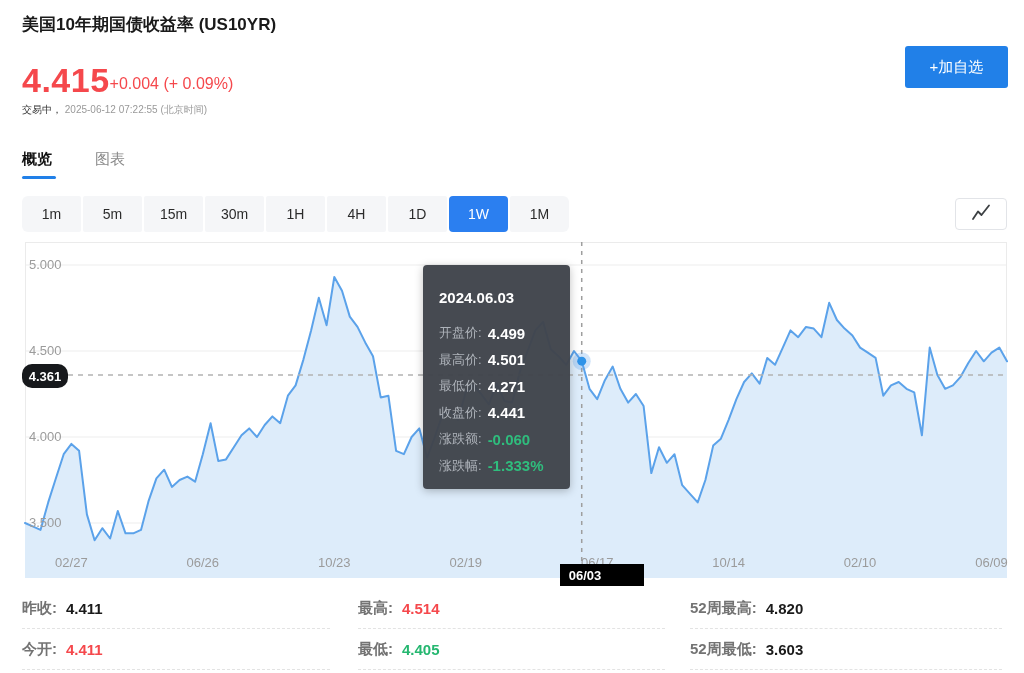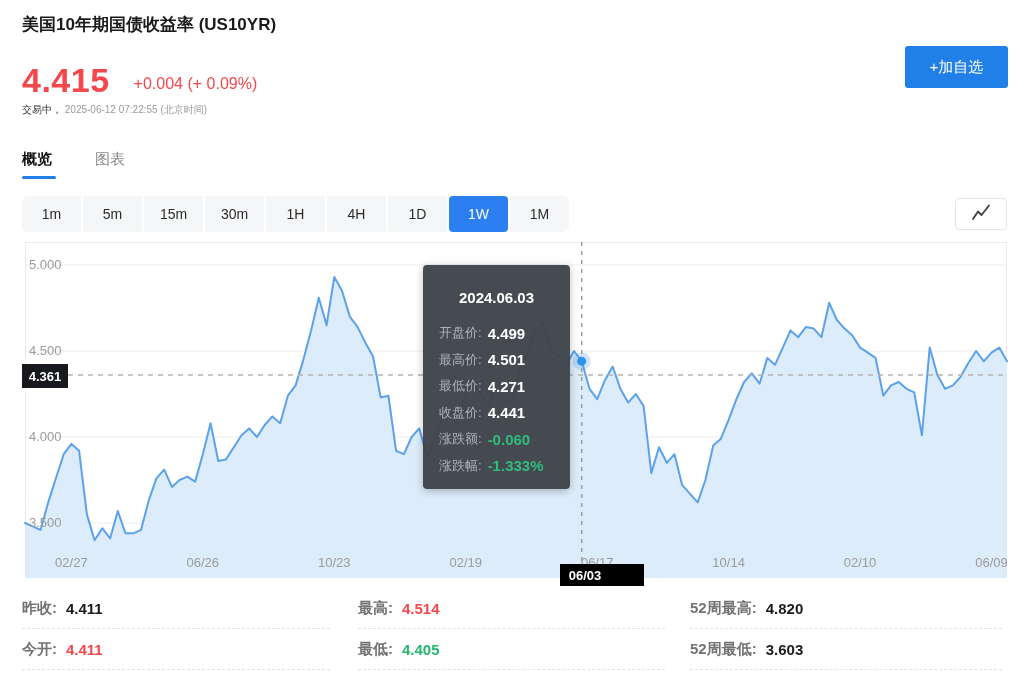--- a/index.html
+++ b/index.html
@@ -3,21 +3,21 @@
 <meta charset="utf-8">
 <style>
   html,body{margin:0;padding:0;background:#fff;}
   body{font-family:"Liberation Sans","DejaVu Sans",sans-serif;color:#1a1a1a;}
   #app{position:relative;width:1024px;height:673px;background:#fff;overflow:hidden;}
 
   
   .title{position:absolute;left:22px;top:13px;font-size:17px;font-weight:bold;color:#1a1a1a;}
   .price-row{position:absolute;left:22px;top:50px;display:flex;align-items:flex-end;}
   .price{font-size:34px;font-weight:bold;line-height:36px;letter-spacing:.5px;margin-top:12px;}
-  .change{font-size:16px;margin-left:24px;padding-bottom:5px;}
+  .change{font-size:16px;margin-left:0;padding-bottom:5px;}
   .status-row{position:absolute;left:22px;top:103px;font-size:10px;}
   .status-state{color:#333;}
   .status-time{color:#999;}
   .add-btn{position:absolute;left:905px;top:46px;width:103px;height:42px;background:#2180e8;color:#fff;
     font-size:15px;border:none;border-radius:3px;display:flex;align-items:center;justify-content:center;cursor:pointer;}
 
   
   .tabs{position:absolute;left:22px;top:150px;display:flex;gap:43px;font-size:15px;}
   .tab{color:#888;cursor:pointer;padding-bottom:8px;}
   .tab.active{color:#111;font-weight:bold;}
@@ -33,27 +33,27 @@
   .chart-style-btn{position:absolute;left:955px;top:198px;width:52px;height:32px;background:#fff;
     border:1px solid #e2e4e8;border-radius:4px;display:flex;align-items:center;justify-content:center;cursor:pointer;}
 
   
   .chart{position:absolute;left:25px;top:242px;width:982px;height:336px;}
   .chart svg{position:absolute;left:0;top:0;overflow:visible;}
   .ytick{position:absolute;font-size:13px;color:#9b9b9b;left:4px;}
   .xlabels{position:absolute;left:0;top:308px;width:982px;height:22px;overflow:hidden;padding-left:43px;}
   .xlabel{position:absolute;top:5px;width:48px;margin-left:-24px;text-align:center;font-size:13px;color:#9b9b9b;}
   .ref-badge{position:absolute;left:-3px;top:122px;width:46px;height:24px;background:#17191c;color:#fff;
-    font-size:13px;font-weight:bold;display:flex;align-items:center;justify-content:center;z-index:3;}
+    font-size:13px;font-weight:bold;display:flex;align-items:center;justify-content:center;z-index:3;border-radius:10px;}
   .date-badge{position:absolute;top:322px;width:84px;height:22px;background:#000000;color:#fff;
     font-size:13px;font-weight:bold;display:flex;align-items:center;padding-left:9px;box-sizing:border-box;z-index:4;}
 
   
   .tooltip{position:absolute;left:423px;top:265px;width:147px;height:224px;background:rgba(64,68,75,.97);
-    border-radius:4px;box-shadow:0 2px 8px rgba(0,0,0,.25);box-sizing:border-box;padding:14px 16px 10px 16px;z-index:5;text-align:center;}
+    border-radius:4px;box-shadow:0 2px 8px rgba(0,0,0,.25);box-sizing:border-box;padding:14px 16px 10px 16px;z-index:5;}
   .tooltip .tdate{color:#fff;font-size:15px;font-weight:bold;margin:10px 0 14px 0;}
   .trow{display:flex;align-items:center;height:26.5px;font-size:13px;color:#aeb3ba;white-space:nowrap;}
   .trow .tval{color:#fff;font-size:15px;font-weight:bold;margin-left:6px;}
   .trow .tval.green{color:#2fbd7d;}
 
   
   .stats-col{position:absolute;top:588px;}
   .stat-cell{height:40px;display:flex;align-items:center;border-bottom:1px dashed #e3e3e3;font-size:15px;}
   .stat-label{font-weight:bold;color:#737373;}
   .stat-value{margin-left:9px;font-weight:bold;}

